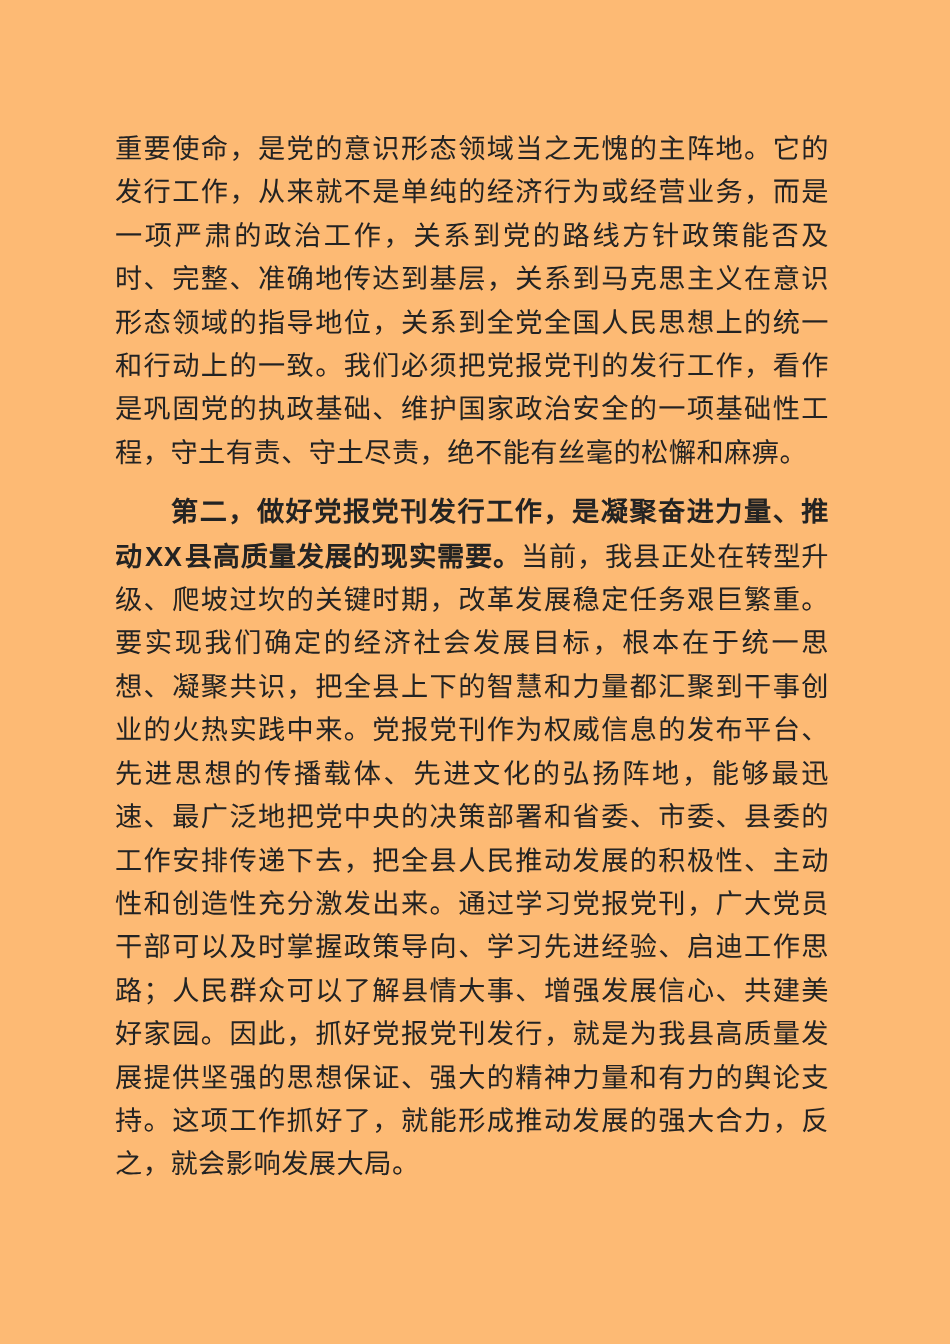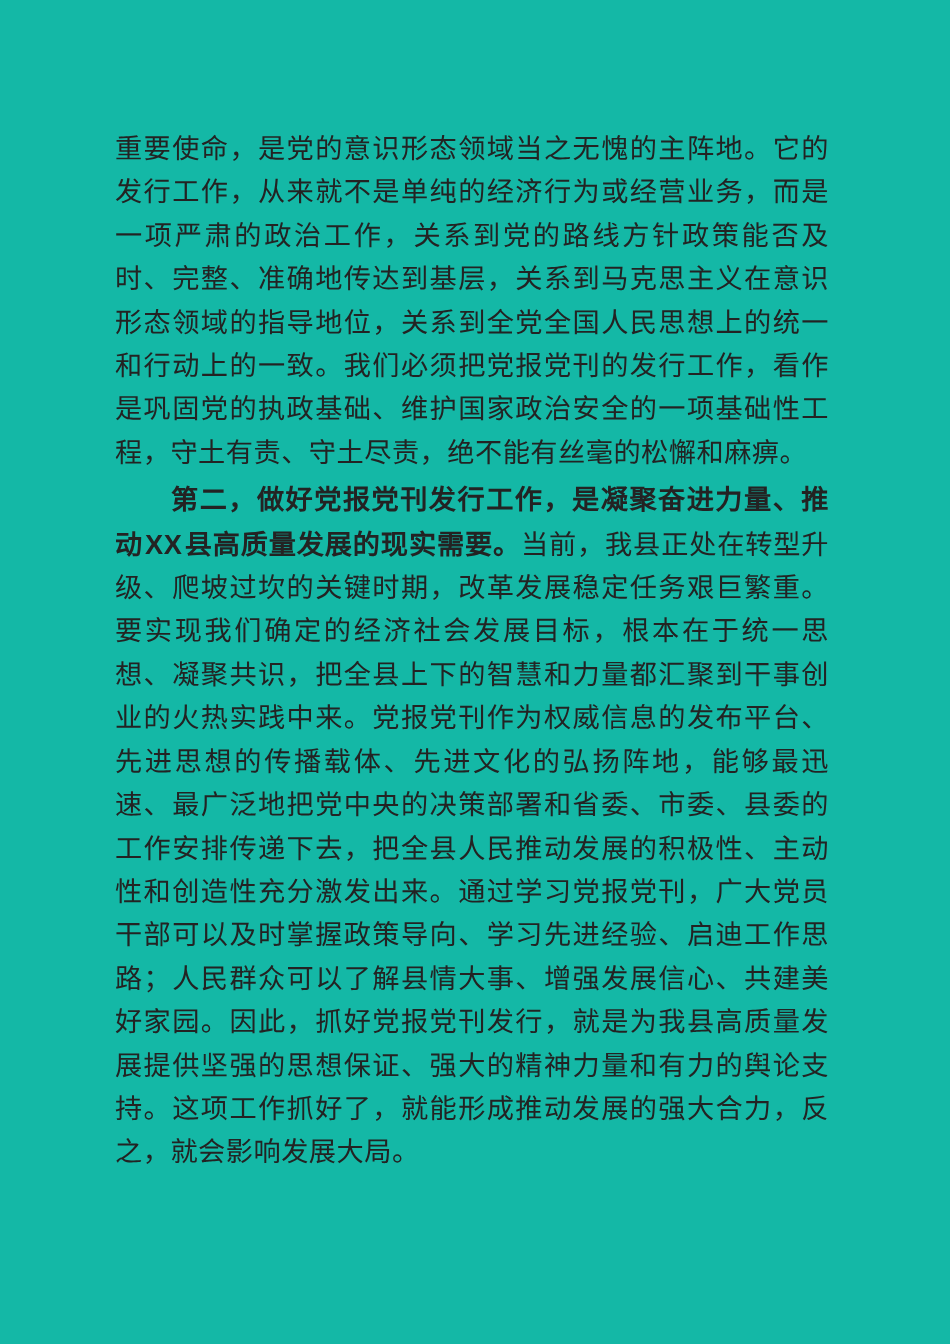--- a/index.html
+++ b/index.html
@@ -8,21 +8,21 @@
     padding: 0;
     background: #ffffff;
   }
   body {
     font-family: "Liberation Serif", "DejaVu Serif", serif;
   }
   .page {
     position: relative;
     width: 950px;
     height: 1344px;
-    background: #14b8a6;
+    background: #fdba74;
     box-sizing: border-box;
     overflow: hidden;
   }
   .page-body {
     position: absolute;
     left: 115px;
     top: 128px;
     width: 714px;
   }
   .para {
@@ -32,21 +32,21 @@
     line-height: 43.4px;
     text-align: justify;
     text-align-last: left;
     text-justify: inter-ideograph;
     letter-spacing: 0.5px;
     font-weight: 400;
     word-break: break-all;
     -webkit-font-smoothing: antialiased;
   }
   .para + .para {
-    margin-top: 4px;
+    margin-top: 16px;
   }
   .para.indent {
     text-indent: 56px;
   }
   .lead {
     font-weight: 700;
   }
   .lead .latin {
     font-family: "Liberation Sans", "DejaVu Sans", sans-serif;
     font-weight: 700;

